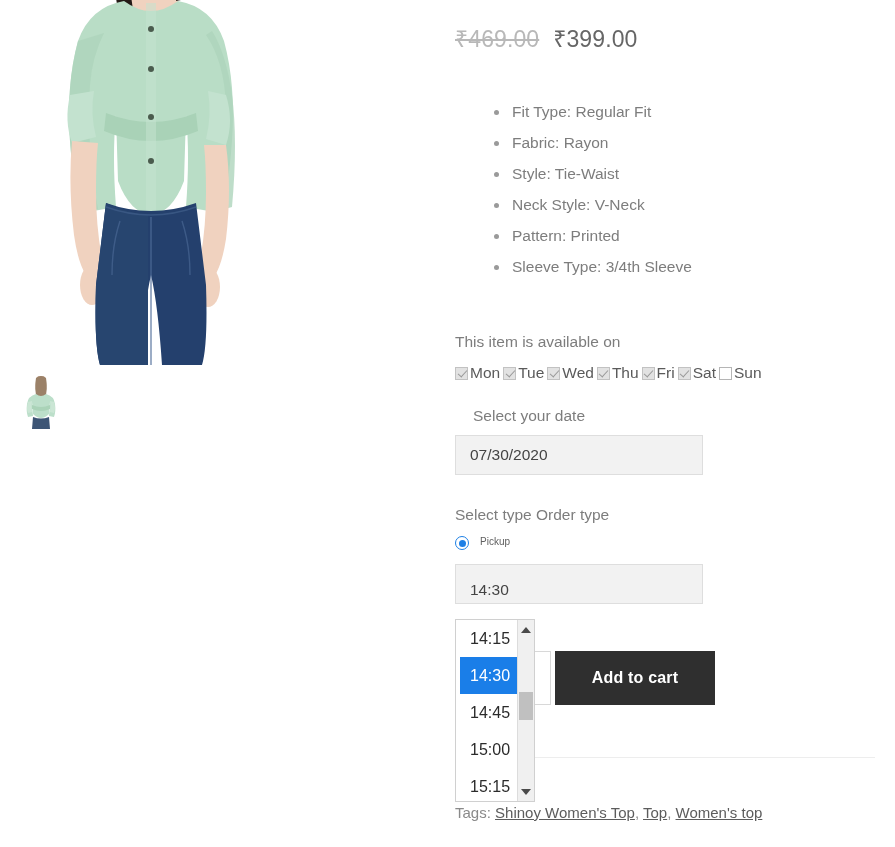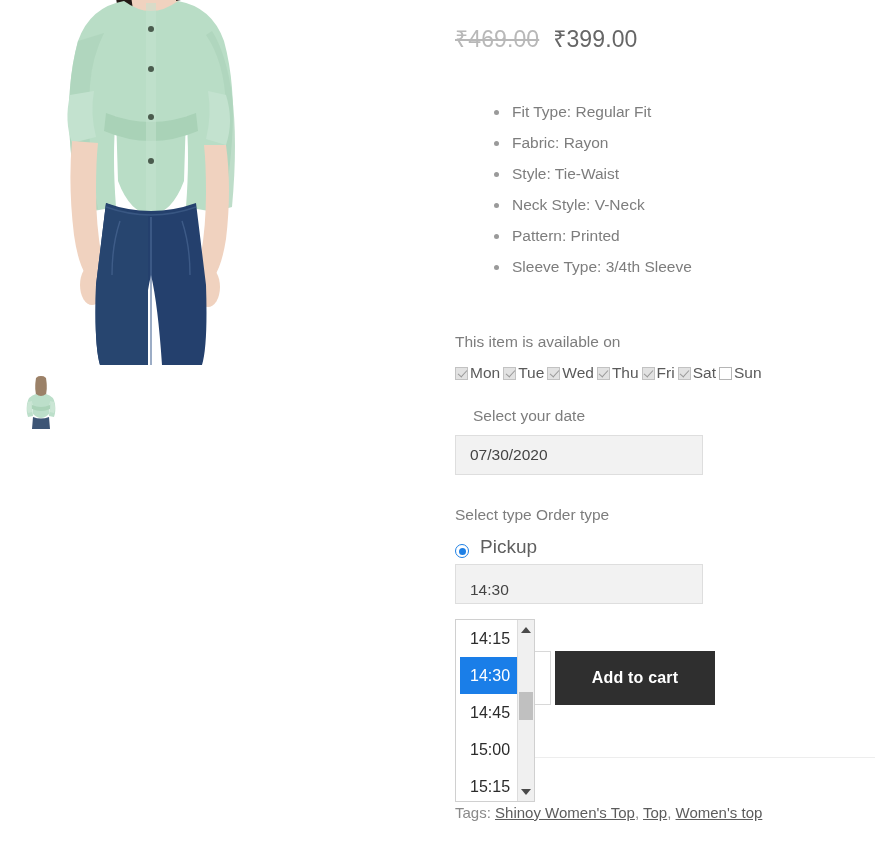--- a/index.html
+++ b/index.html
@@ -169,22 +169,22 @@
     cursor: text;
   }
   .field-date { top: 435px; }
   .field-time { top: 564px; }
 
   .radio-row {
     position: absolute;
     left: 0;
     top: 536px;
     display: flex;
-    align-items: flex-end;
-    font-size: 19px;
+    align-items: flex-start;
+    font-size: 10px;
     color: #5f5f5f;
   }
   .radio {
     width: 14px;
     height: 14px;
     border-radius: 50%;
     border: 1px solid #2481e8;
     background: #ffffff;
     position: relative;
     margin-right: 11px;

